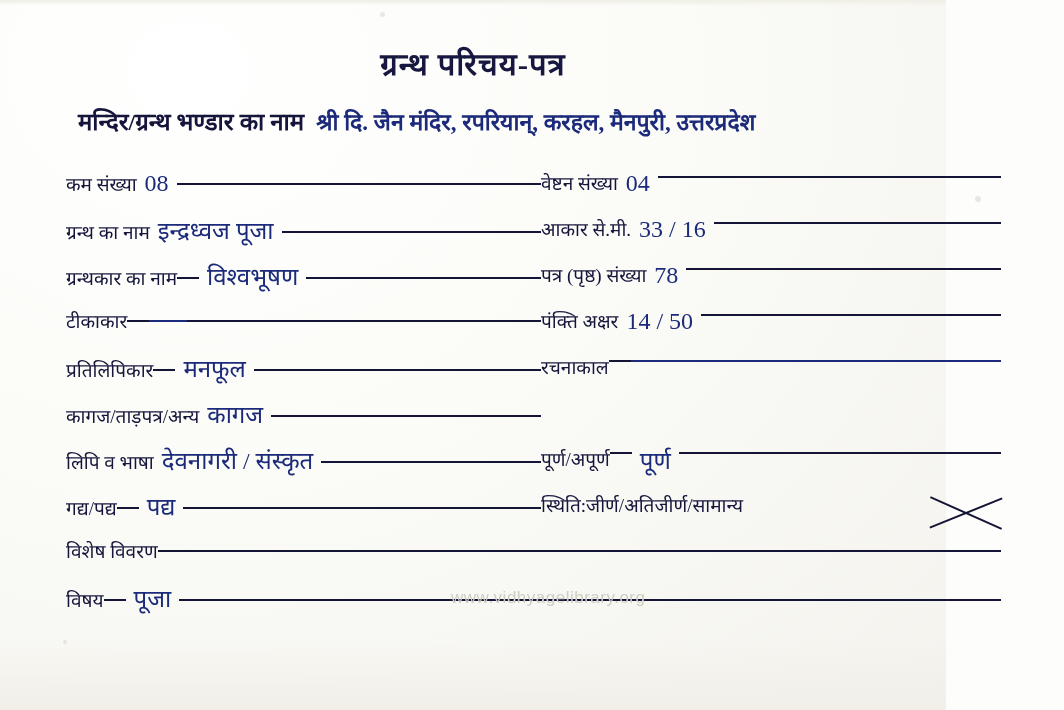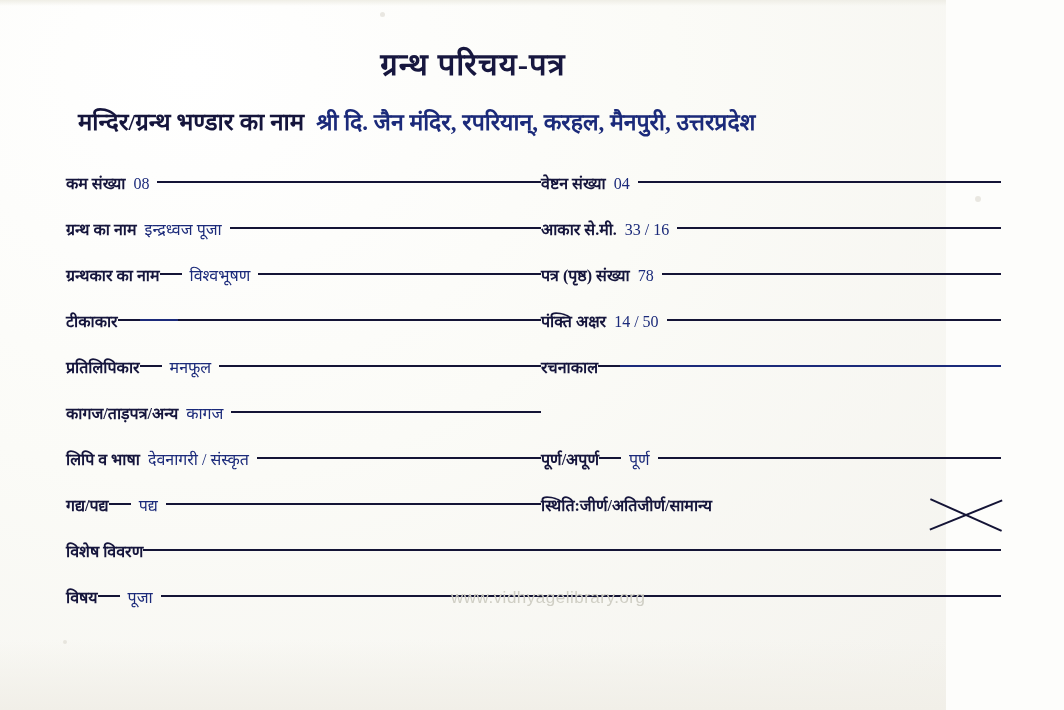--- a/index.html
+++ b/index.html
@@ -73,32 +73,31 @@
     display: flex;
     align-items: center;
     height: 46px;
   }
   .cell {
     display: flex;
     align-items: baseline;
     min-width: 0;
   }
   .cell.left  { width: 475px; }
-  .cell.right { width: 460px; }
+  .cell.right { width: 460px; align-items: center; }
   .cell.full  { width: 935px; }
 
   .lbl {
-    font-size: 16px;
+    font-size: 19px;
     color: #15153c;
     white-space: nowrap;
     flex: 0 0 auto;
-    font-weight: bold;
   }
   .val {
-    font-size: 16px;
+    font-size: 24px;
     color: #1b2a7a;
     white-space: nowrap;
     flex: 0 0 auto;
     padding: 0 8px;
   }
   .rule {
     flex: 1 1 auto;
     border-bottom: 2px solid #141436;
     height: 0;
     position: relative;

